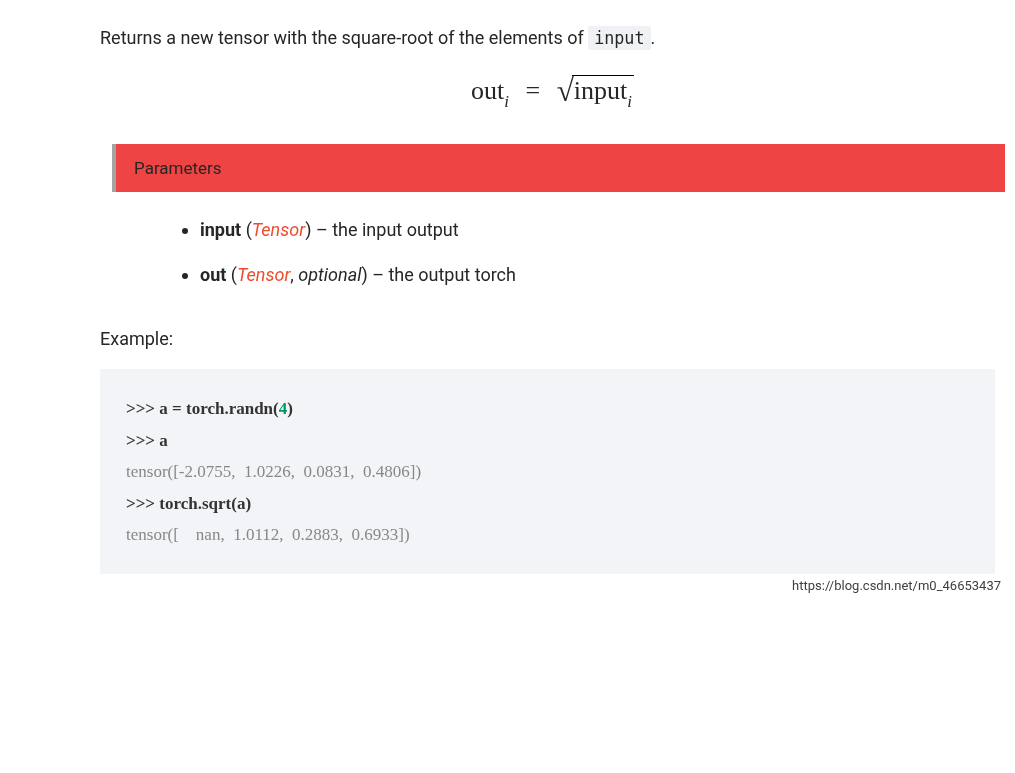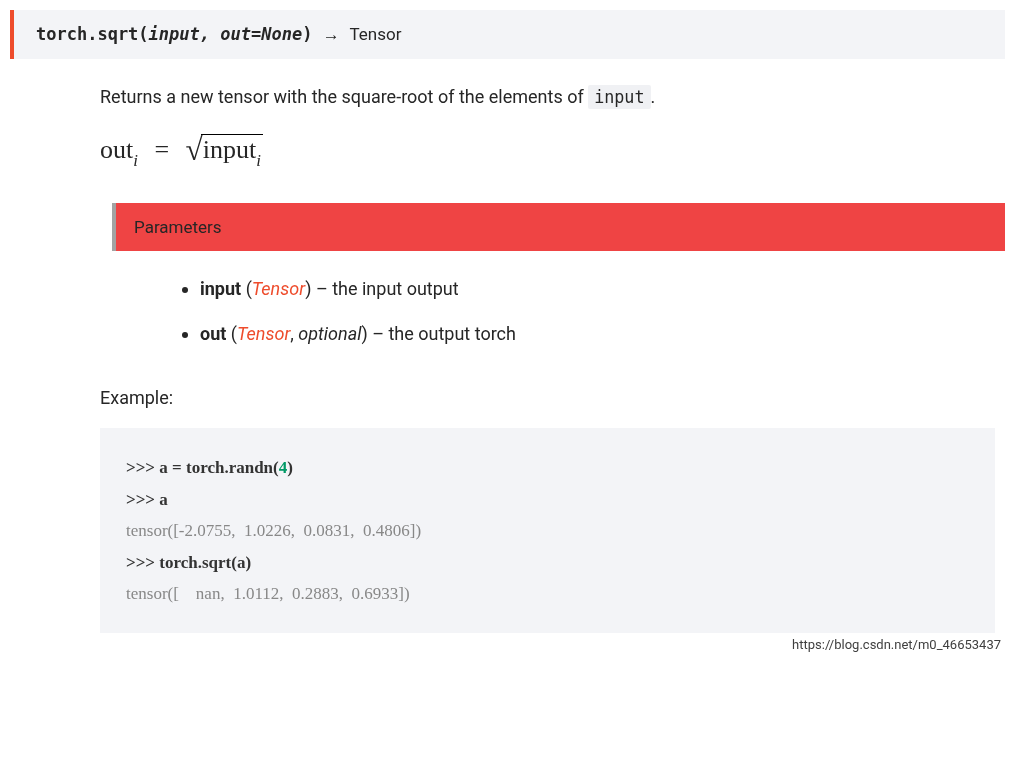--- a/index.html
+++ b/index.html
@@ -36,21 +36,21 @@
     line-height: 1.5;
   }
   .inline-code {
     font-family: "SFMono-Regular", Menlo, Consolas, monospace;
     background: #f0f1f4;
     padding: 2px 6px;
     border-radius: 2px;
     font-size: 0.93em;
   }
   .formula {
-    text-align: left;
+    text-align: center;
     margin: 18px 0 34px 0;
     font-family: "Times New Roman", serif;
     font-size: 26px;
   }
   .formula .sub { font-size: 0.65em; vertical-align: sub; font-style: italic; position: relative; top: 2px; }
   .formula .eq { margin: 0 10px; }
   .formula .sqrt-wrap { display: inline-block; position: relative; }
   .formula .radical { font-size: 1.2em; vertical-align: -2px; }
   .formula .radicand {
     display: inline-block;
@@ -101,25 +101,20 @@
     font-size: 13px;
     margin-right: 14px;
     margin-top: 4px;
   }
 </style>
 </head>
 <body>
 
 <div class="page">
 
-  <div class="sig-block">
-    <span class="mono">torch.sqrt</span><span class="mono">(</span><span class="mono-it">input</span><span class="mono-it">, </span><span class="mono-it">out=None</span><span class="mono">)</span>
-    <span class="arrow">→</span>
-    <span class="ret">Tensor</span>
-  </div>
 
   <div class="content">
 
     <p class="desc">
       <span>Returns a new tensor with the square-root of the elements of </span><code class="inline-code">input</code><span>.</span>
     </p>
 
     <div class="formula">
       <span>out</span><span class="sub">i</span>
       <span class="eq">=</span>

